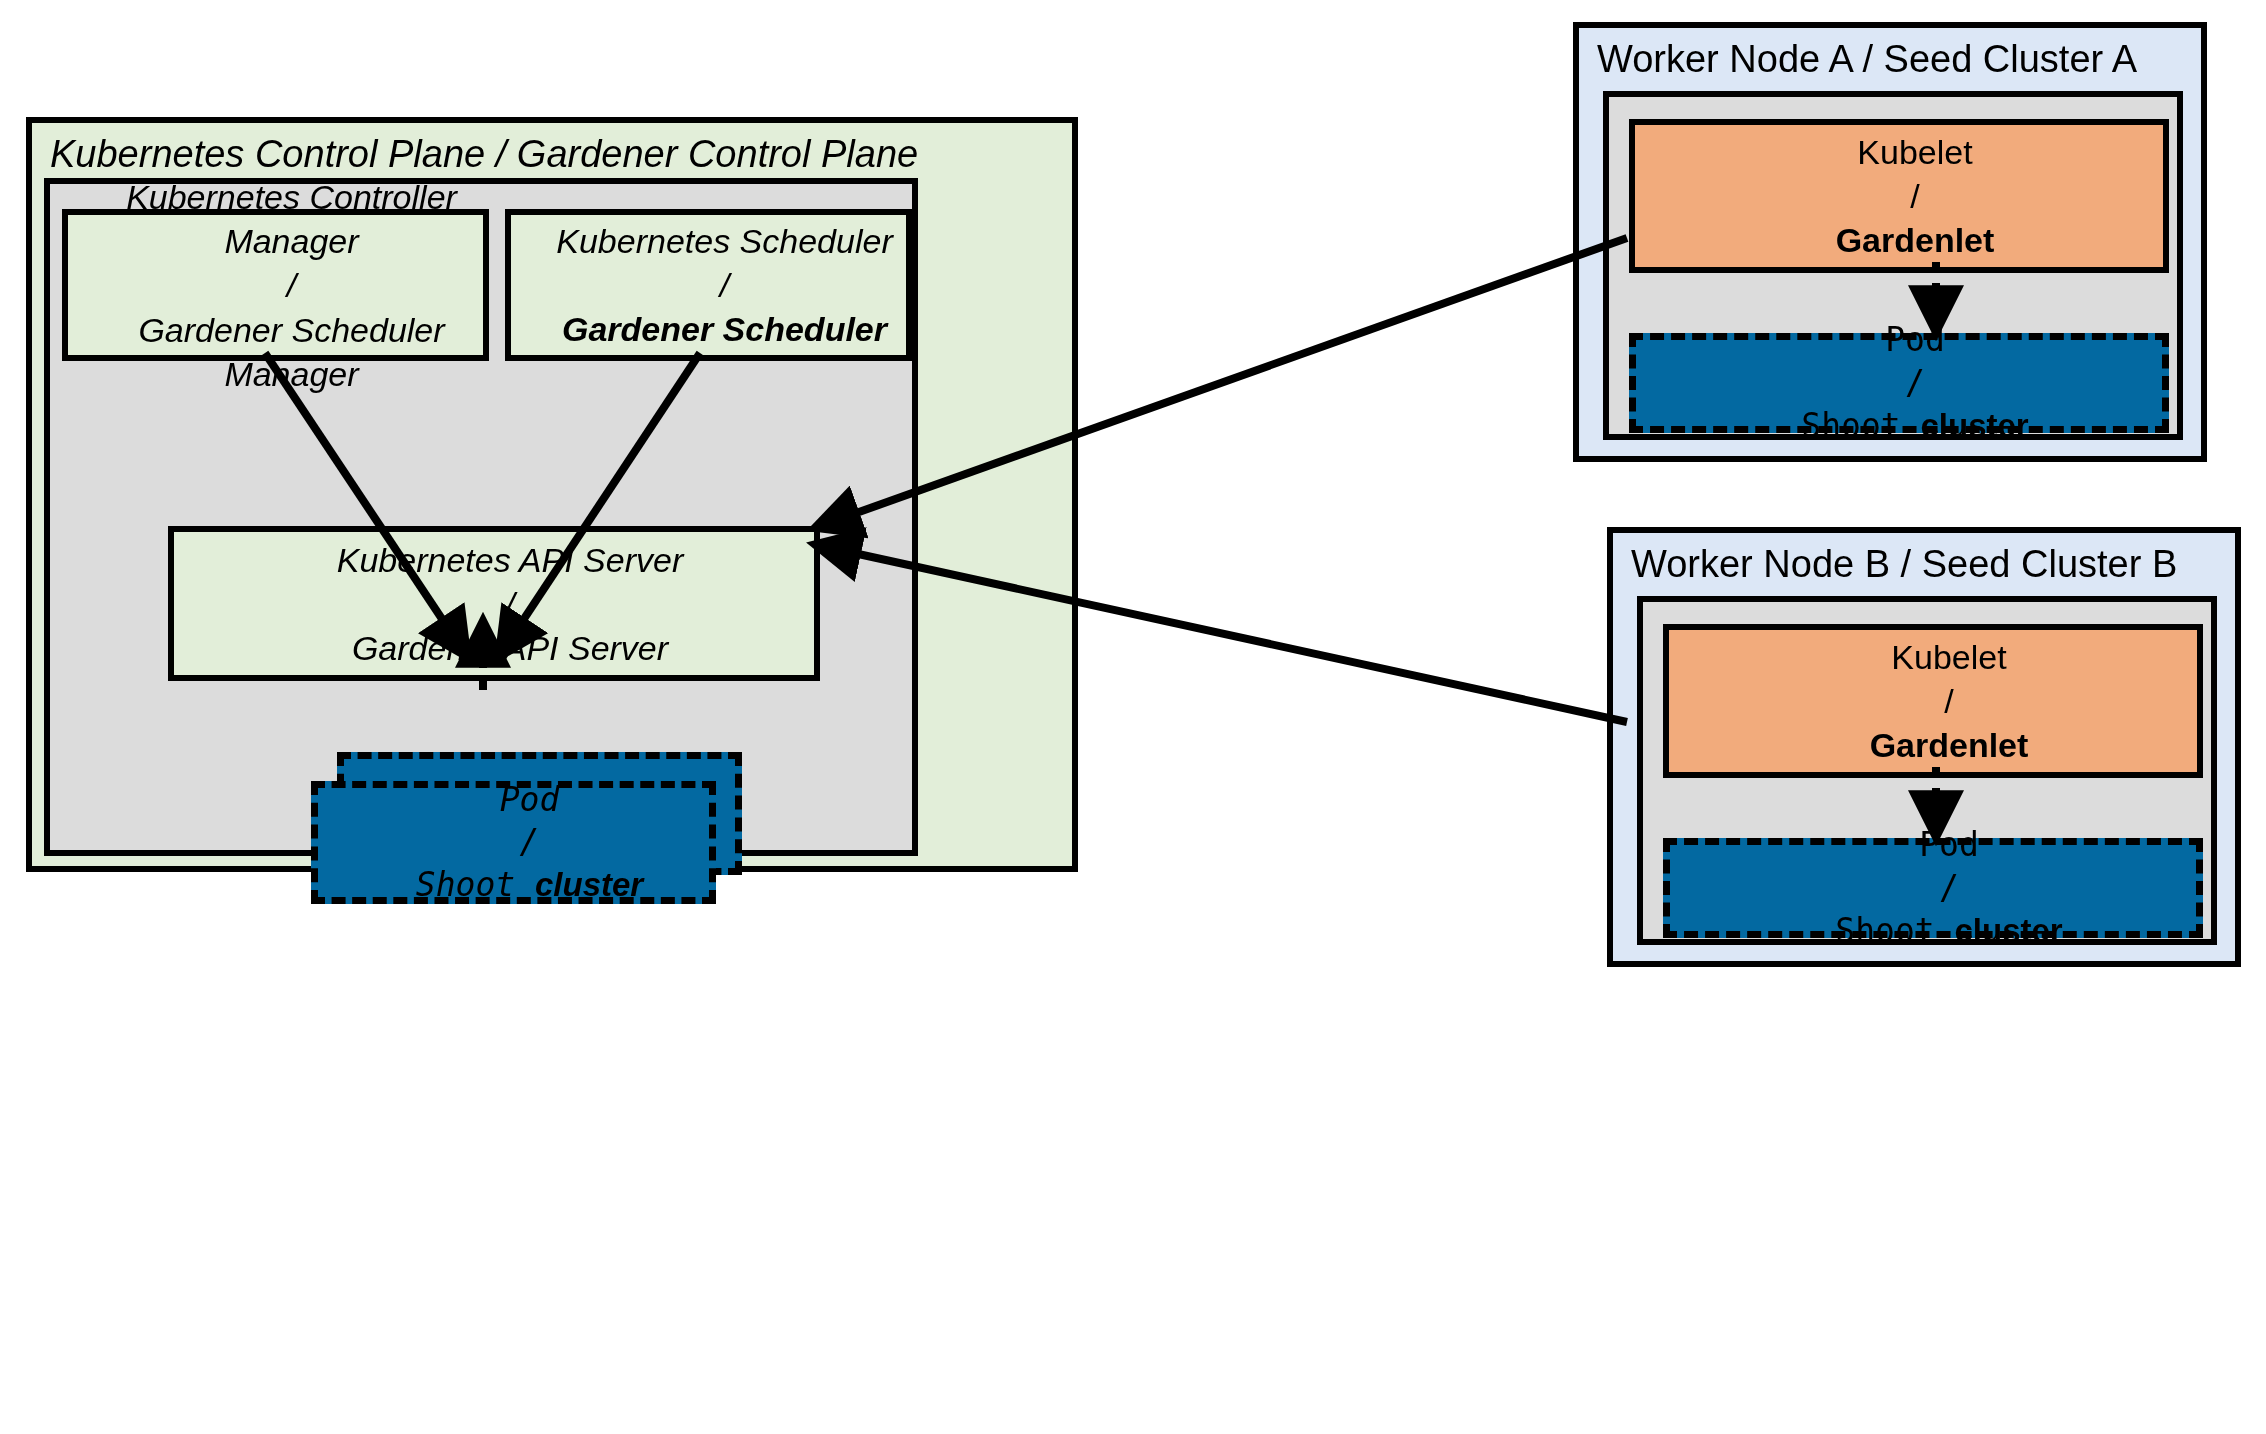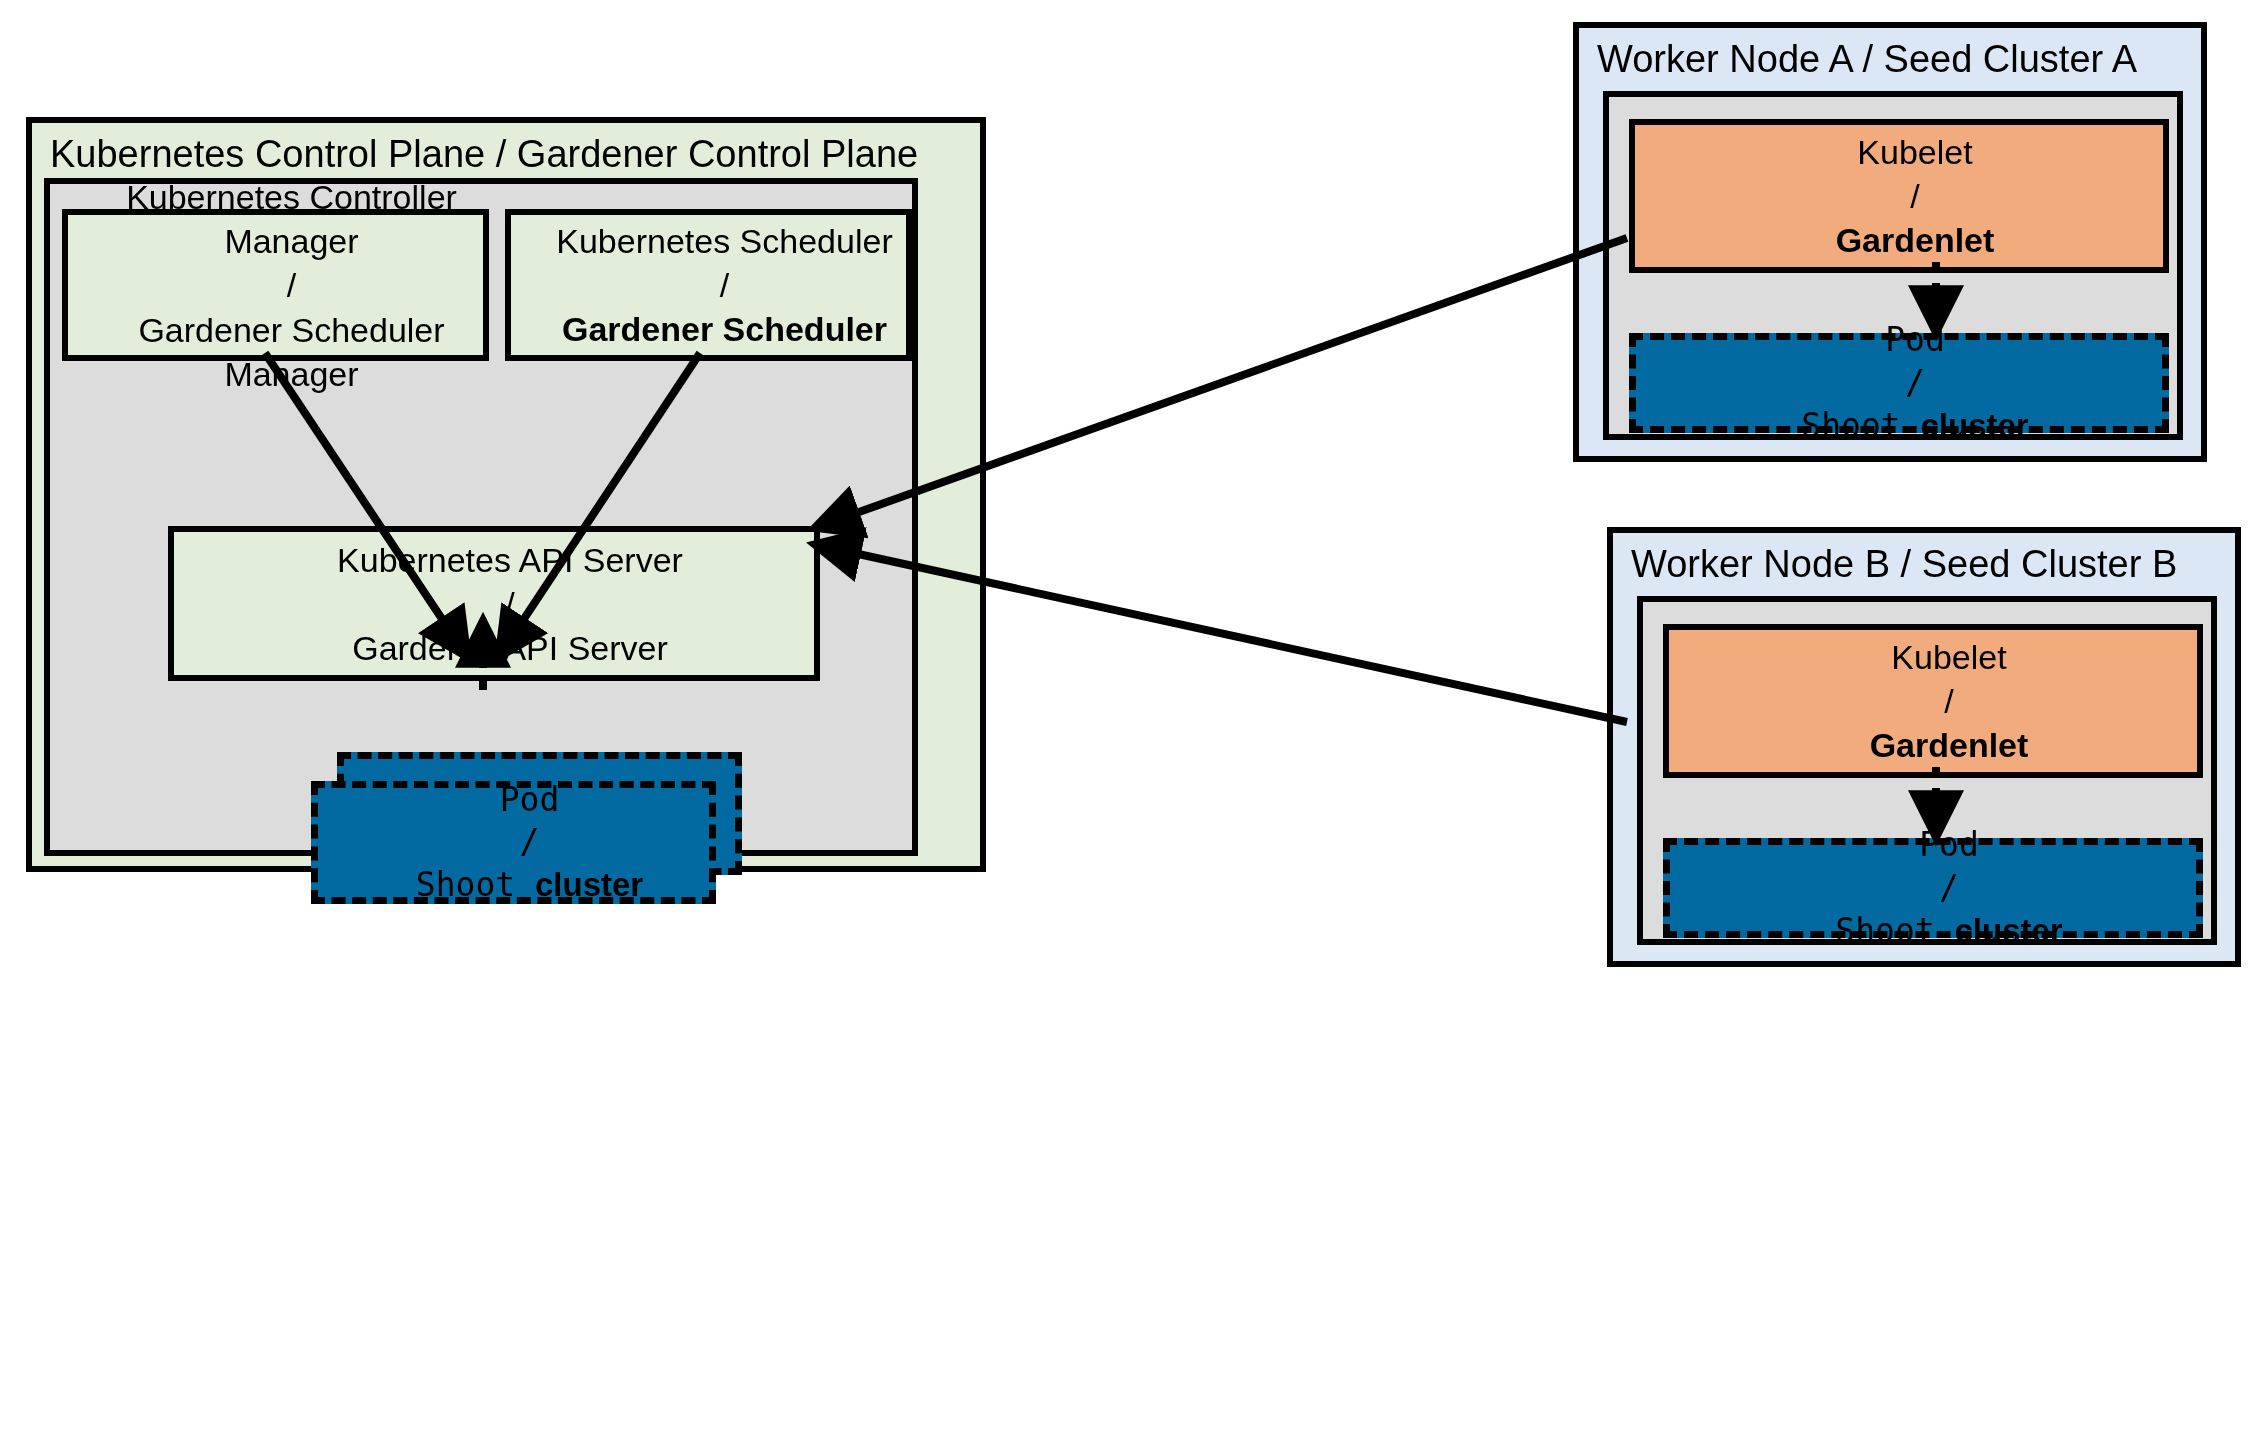--- a/index.html
+++ b/index.html
@@ -33,21 +33,21 @@
   .monoline .bold{font-family:"Liberation Sans",sans-serif;font-weight:700;}
 
   svg.edges{position:absolute;left:0;top:0;width:2266px;height:1434px;
             pointer-events:none;overflow:visible;}
 </style>
 </head>
 <body>
 
 <div class="stage">
 
-  <div class="box solid green" style="left:26px;top:117px;width:960px;height:755px;">
+  <div class="box solid green" style="left:26px;top:117px;width:1052px;height:755px;font-style:italic;">
     <div class="panel-title">Kubernetes Control Plane / Gardener Control Plane</div>
 
     <div class="box solid gray" style="left:12px;top:55px;width:874px;height:678px;">
 
       <div class="box solid green" style="left:12px;top:25px;width:427px;height:152px;">
         <div class="ctext">
           <span class="ln">Kubernetes Controller Manager</span>
           <span class="slash">/</span>
           <span class="ln">Gardener Scheduler Manager</span>
         </div>

